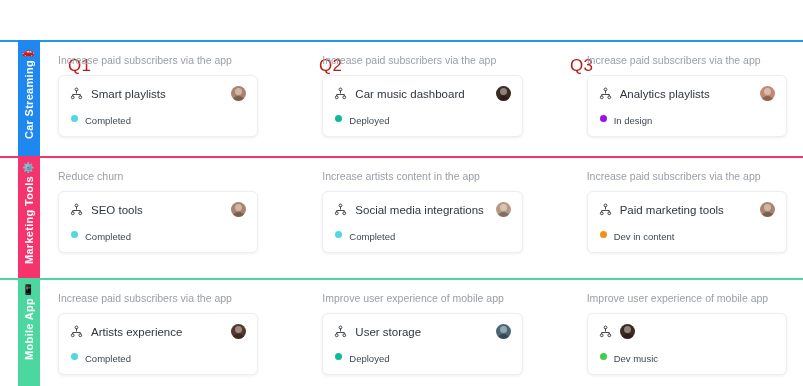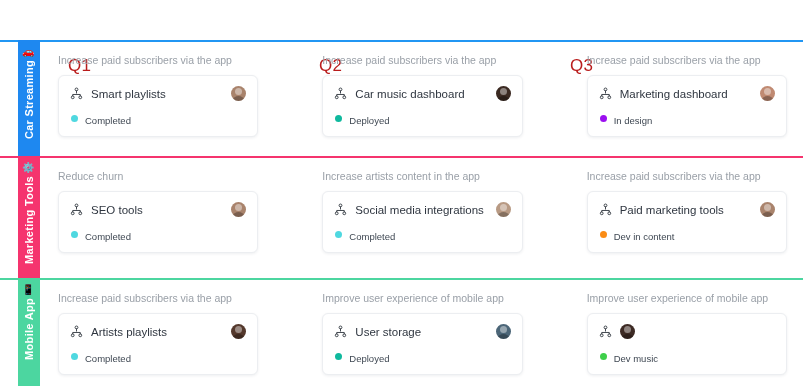--- a/index.html
+++ b/index.html
@@ -258,21 +258,21 @@
       <div class="col">
         <div class="objective">Increase paid subscribers via the app</div>
         <div class="card">
           <div class="card-top">
             <svg class="sitemap-icon" viewBox="0 0 24 24" fill="none" stroke="#31383f" stroke-width="1.7">
               <circle cx="12" cy="4.5" r="2.6"></circle>
                 <circle cx="5" cy="19" r="2.6"></circle>
                 <circle cx="19" cy="19" r="2.6"></circle>
               <path d="M12 7.1v4.2M5 16.4v-2.6h14v2.6" stroke-linecap="round"></path>
             </svg>
-            <span class="card-title">Marketing dashboard</span>
+            <span class="card-title">Analytics playlists</span>
             <span class="avatar" style="background:#c08a72"></span>
           </div>
           <div class="card-status">
             <span class="status-dot" style="background:#9b0ff0"></span>
             <span class="status-label">In design</span>
           </div>
         </div>
       </div>
 
     </div>
@@ -358,21 +358,21 @@
       <div class="col">
         <div class="objective">Increase paid subscribers via the app</div>
         <div class="card">
           <div class="card-top">
             <svg class="sitemap-icon" viewBox="0 0 24 24" fill="none" stroke="#31383f" stroke-width="1.7">
               <circle cx="12" cy="4.5" r="2.6"></circle>
                 <circle cx="5" cy="19" r="2.6"></circle>
                 <circle cx="19" cy="19" r="2.6"></circle>
               <path d="M12 7.1v4.2M5 16.4v-2.6h14v2.6" stroke-linecap="round"></path>
             </svg>
-            <span class="card-title">Artists playlists</span>
+            <span class="card-title">Artists experience</span>
             <span class="avatar" style="background:#54382c"></span>
           </div>
           <div class="card-status">
             <span class="status-dot" style="background:#4fd8e0"></span>
             <span class="status-label">Completed</span>
           </div>
         </div>
       </div>
 
       <div class="col">

